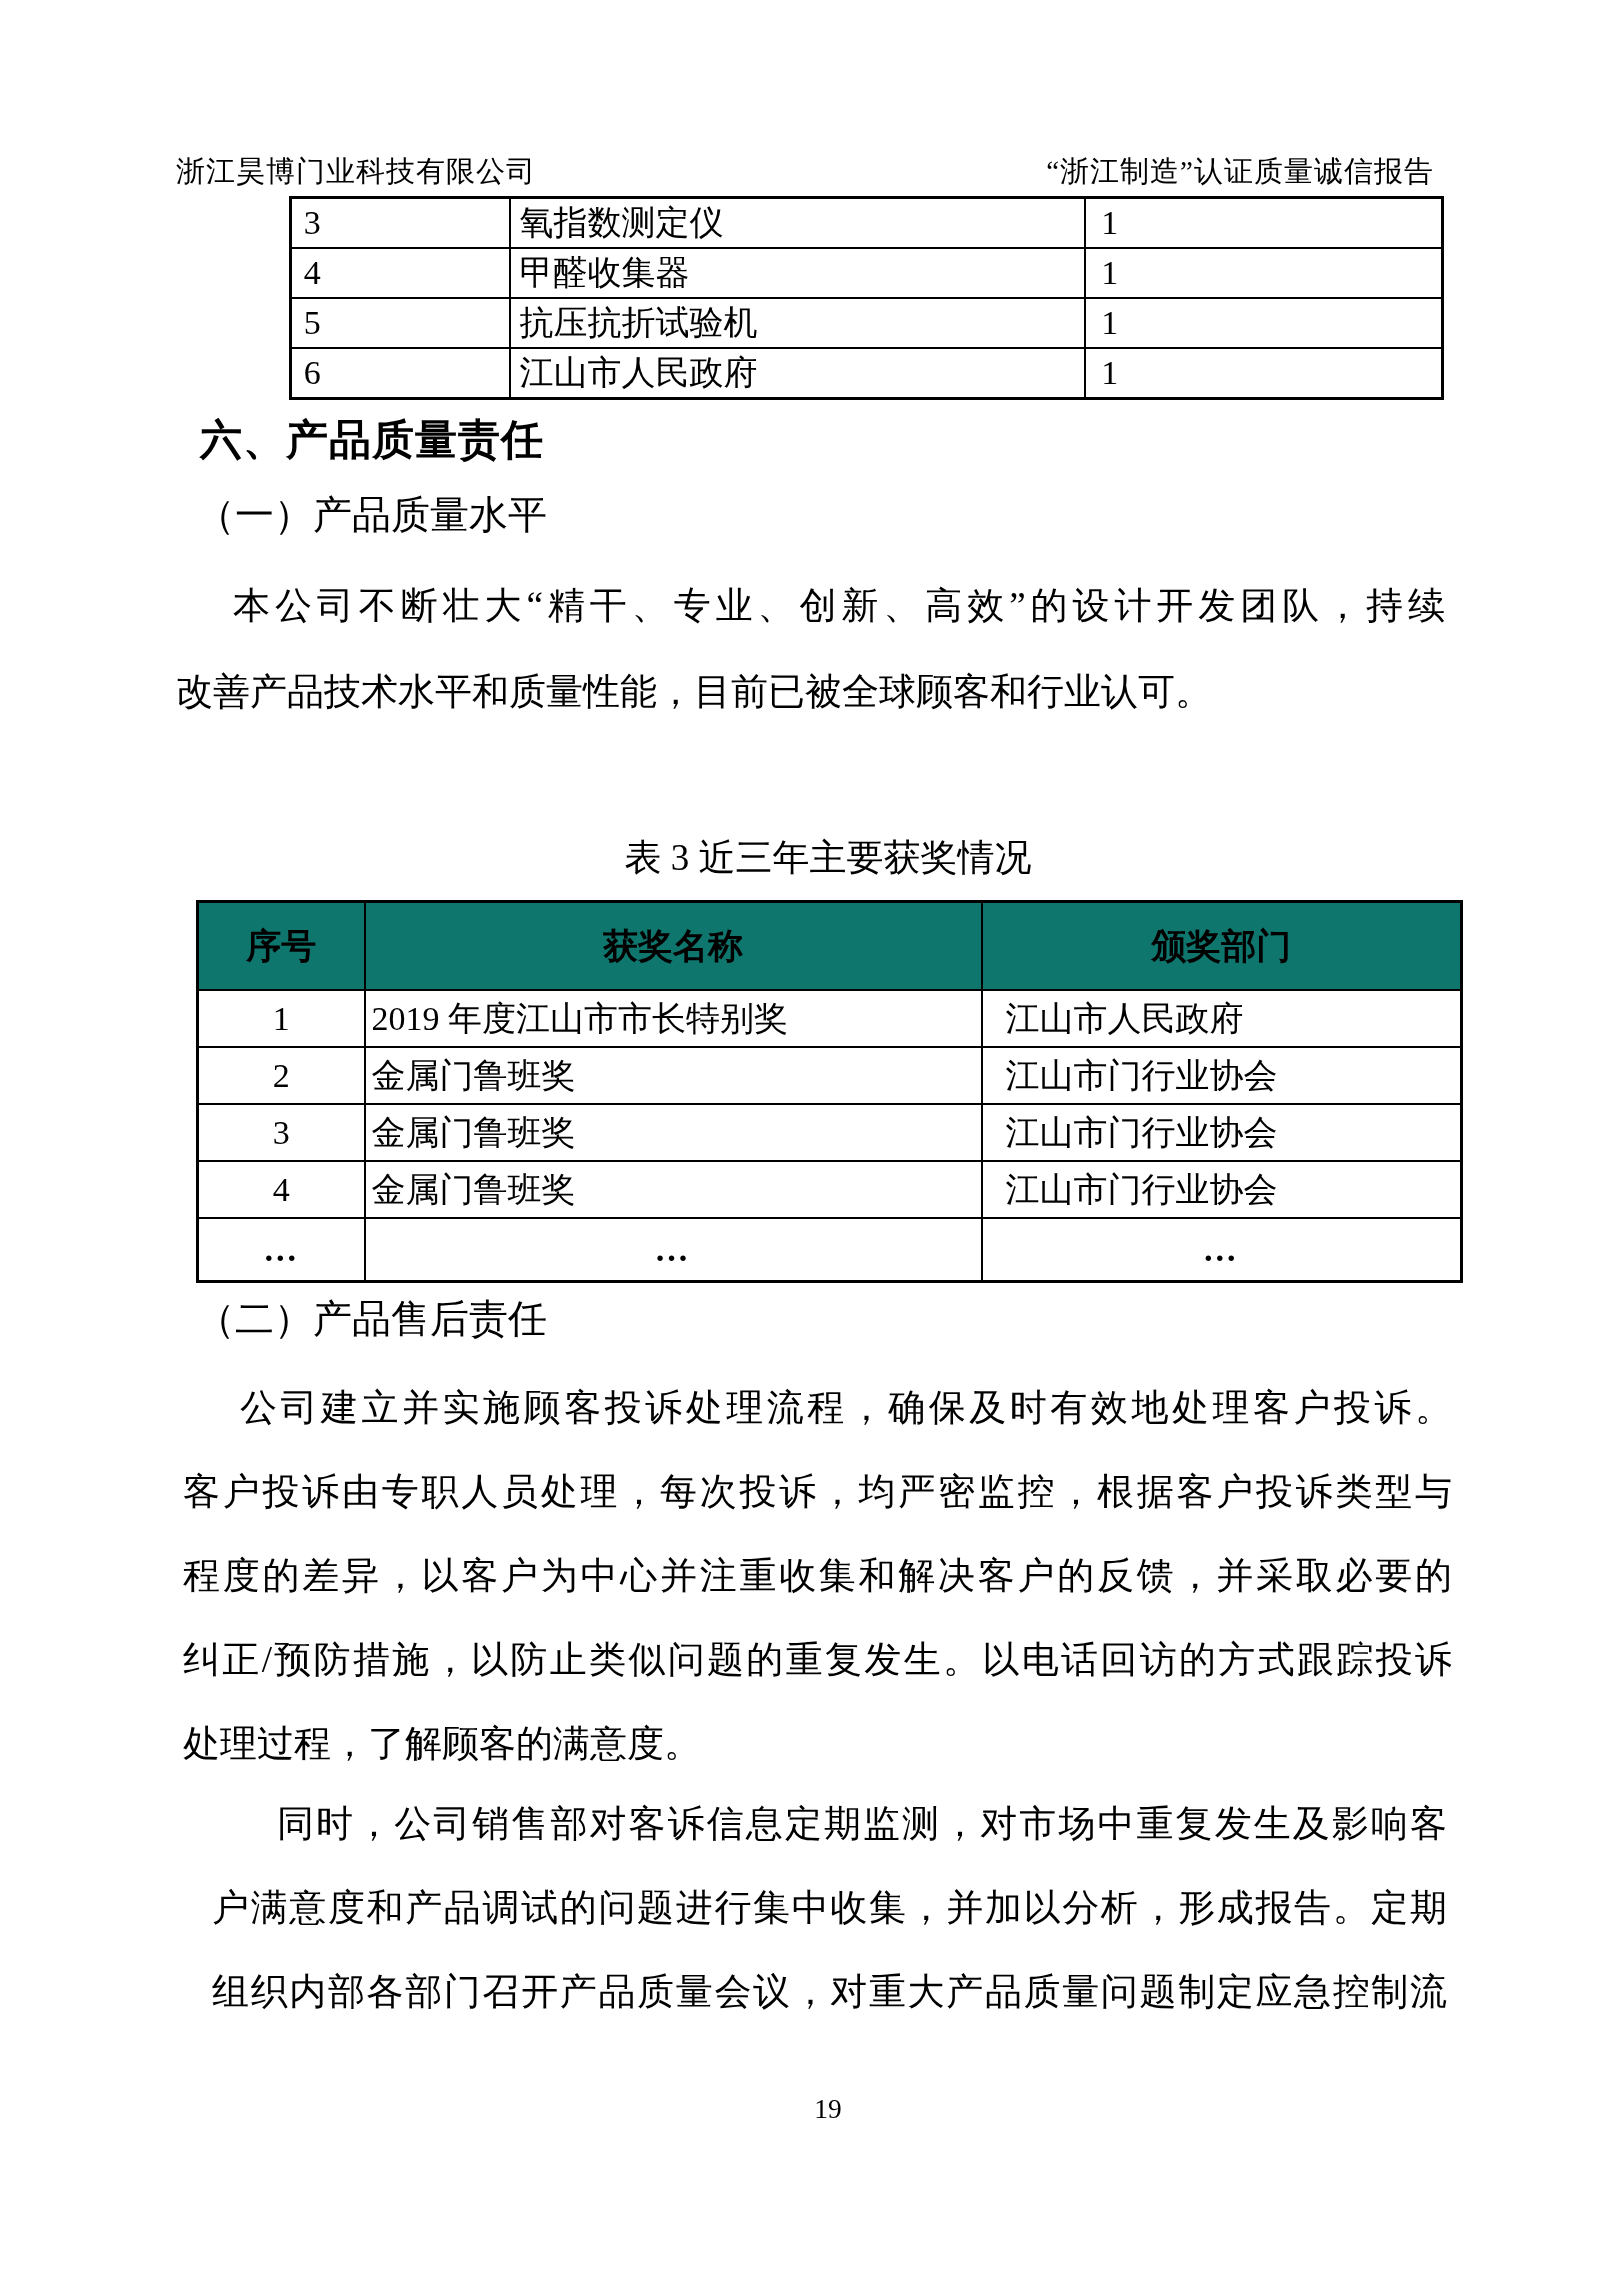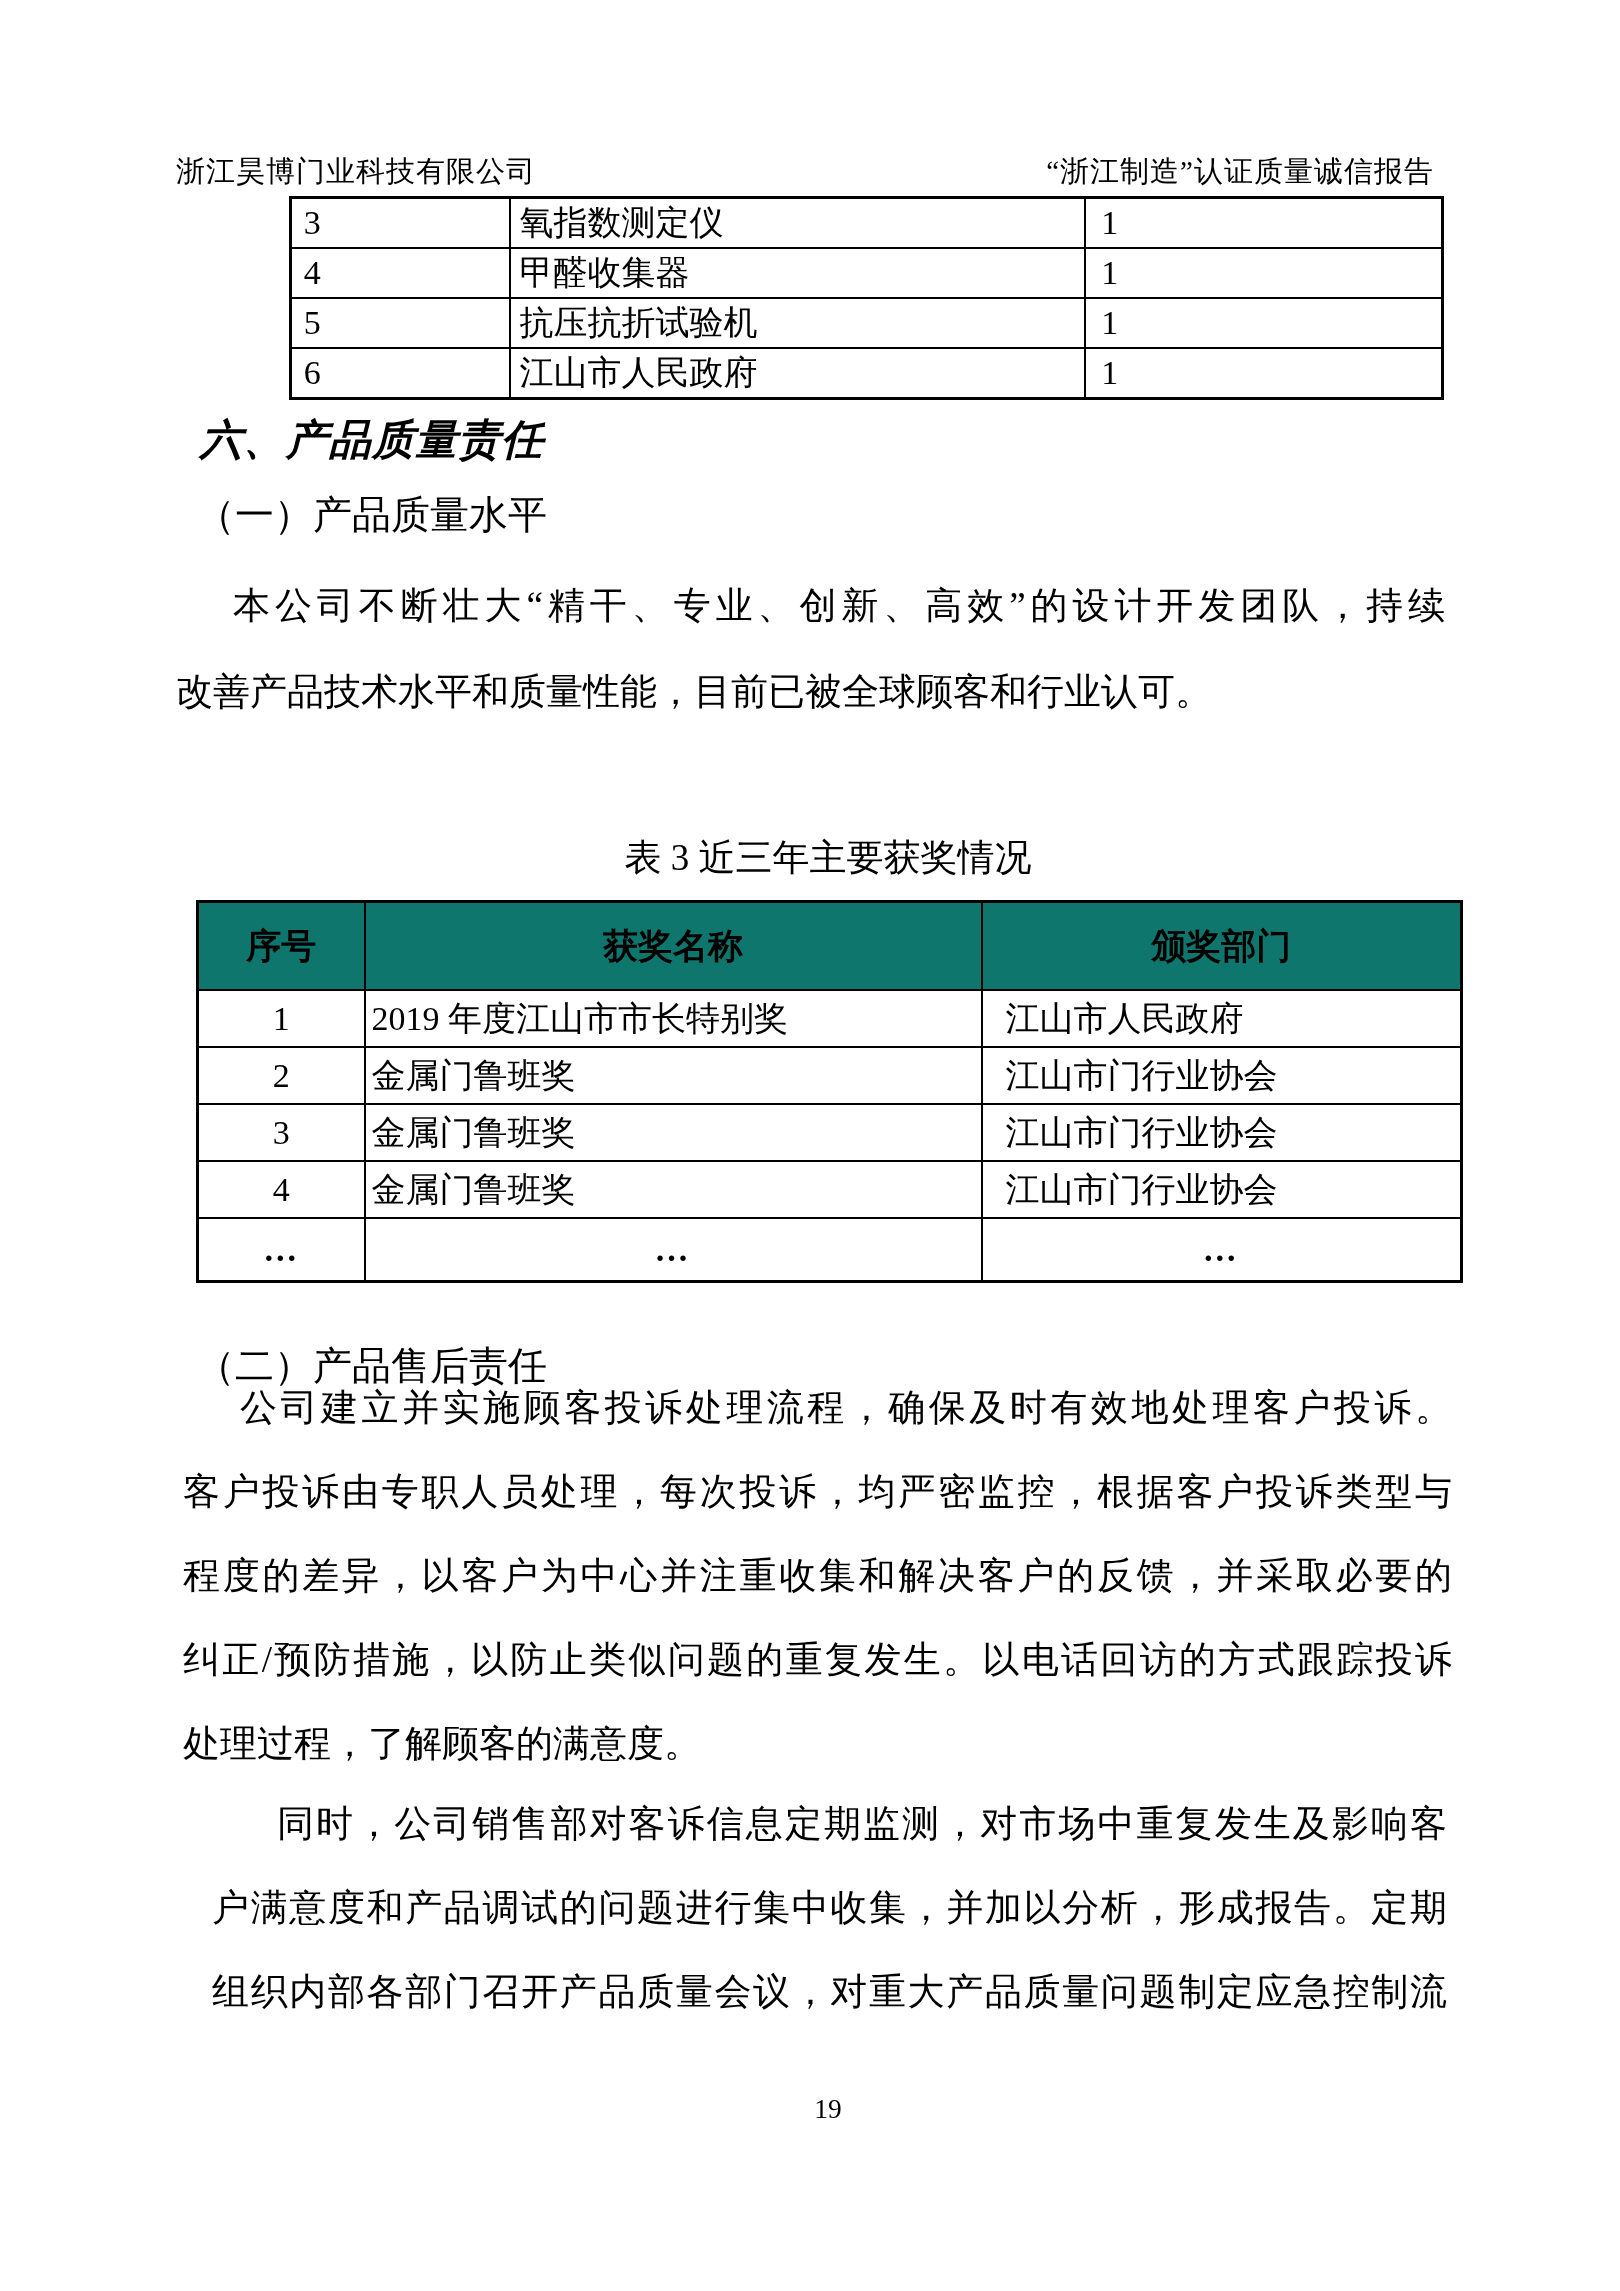--- a/index.html
+++ b/index.html
@@ -24,23 +24,23 @@
     border-collapse:collapse; table-layout:fixed;
     font-size:34px;
     border:3.9px solid #000;
   }
   .tbl1 td { border:2px solid #000; height:43px; vertical-align:middle; overflow:hidden; }
   .tbl1 td.c1 { padding-left:11.8px; }
   .tbl1 td.c2 { padding-left:9px; }
   .tbl1 td.c3 { padding-left:15.7px; }
 
   
-  .h1  { position:absolute; left:200px; top:412px; font-size:42px; font-weight:bold; letter-spacing:1px;font-style:italic; }
+  .h1  { position:absolute; left:200px; top:412px; font-size:42px; font-weight:bold; letter-spacing:1px; }
   .h2a { position:absolute; left:196px; top:488px; font-size:39px; }
-  .h2b { position:absolute; left:196px; top:1292px; font-size:39px;margin-top:47px; }
+  .h2b { position:absolute; left:196px; top:1292px; font-size:39px; }
 
   
   .para { position:absolute; font-size:37px; line-height:86px; }
   .p1 { left:176px; top:563px;  width:1269px; }
   .p2 { left:183px; top:1366px; width:1269px; line-height:84px; }
   .p3 { left:212px; top:1782px; width:1235px; line-height:84px; }
   .jline  { text-align:justify; text-align-last:justify; }
   .eline  { text-align:left; }
   .ind    { text-indent:57px; }
   .ind2   { text-indent:65px; }

